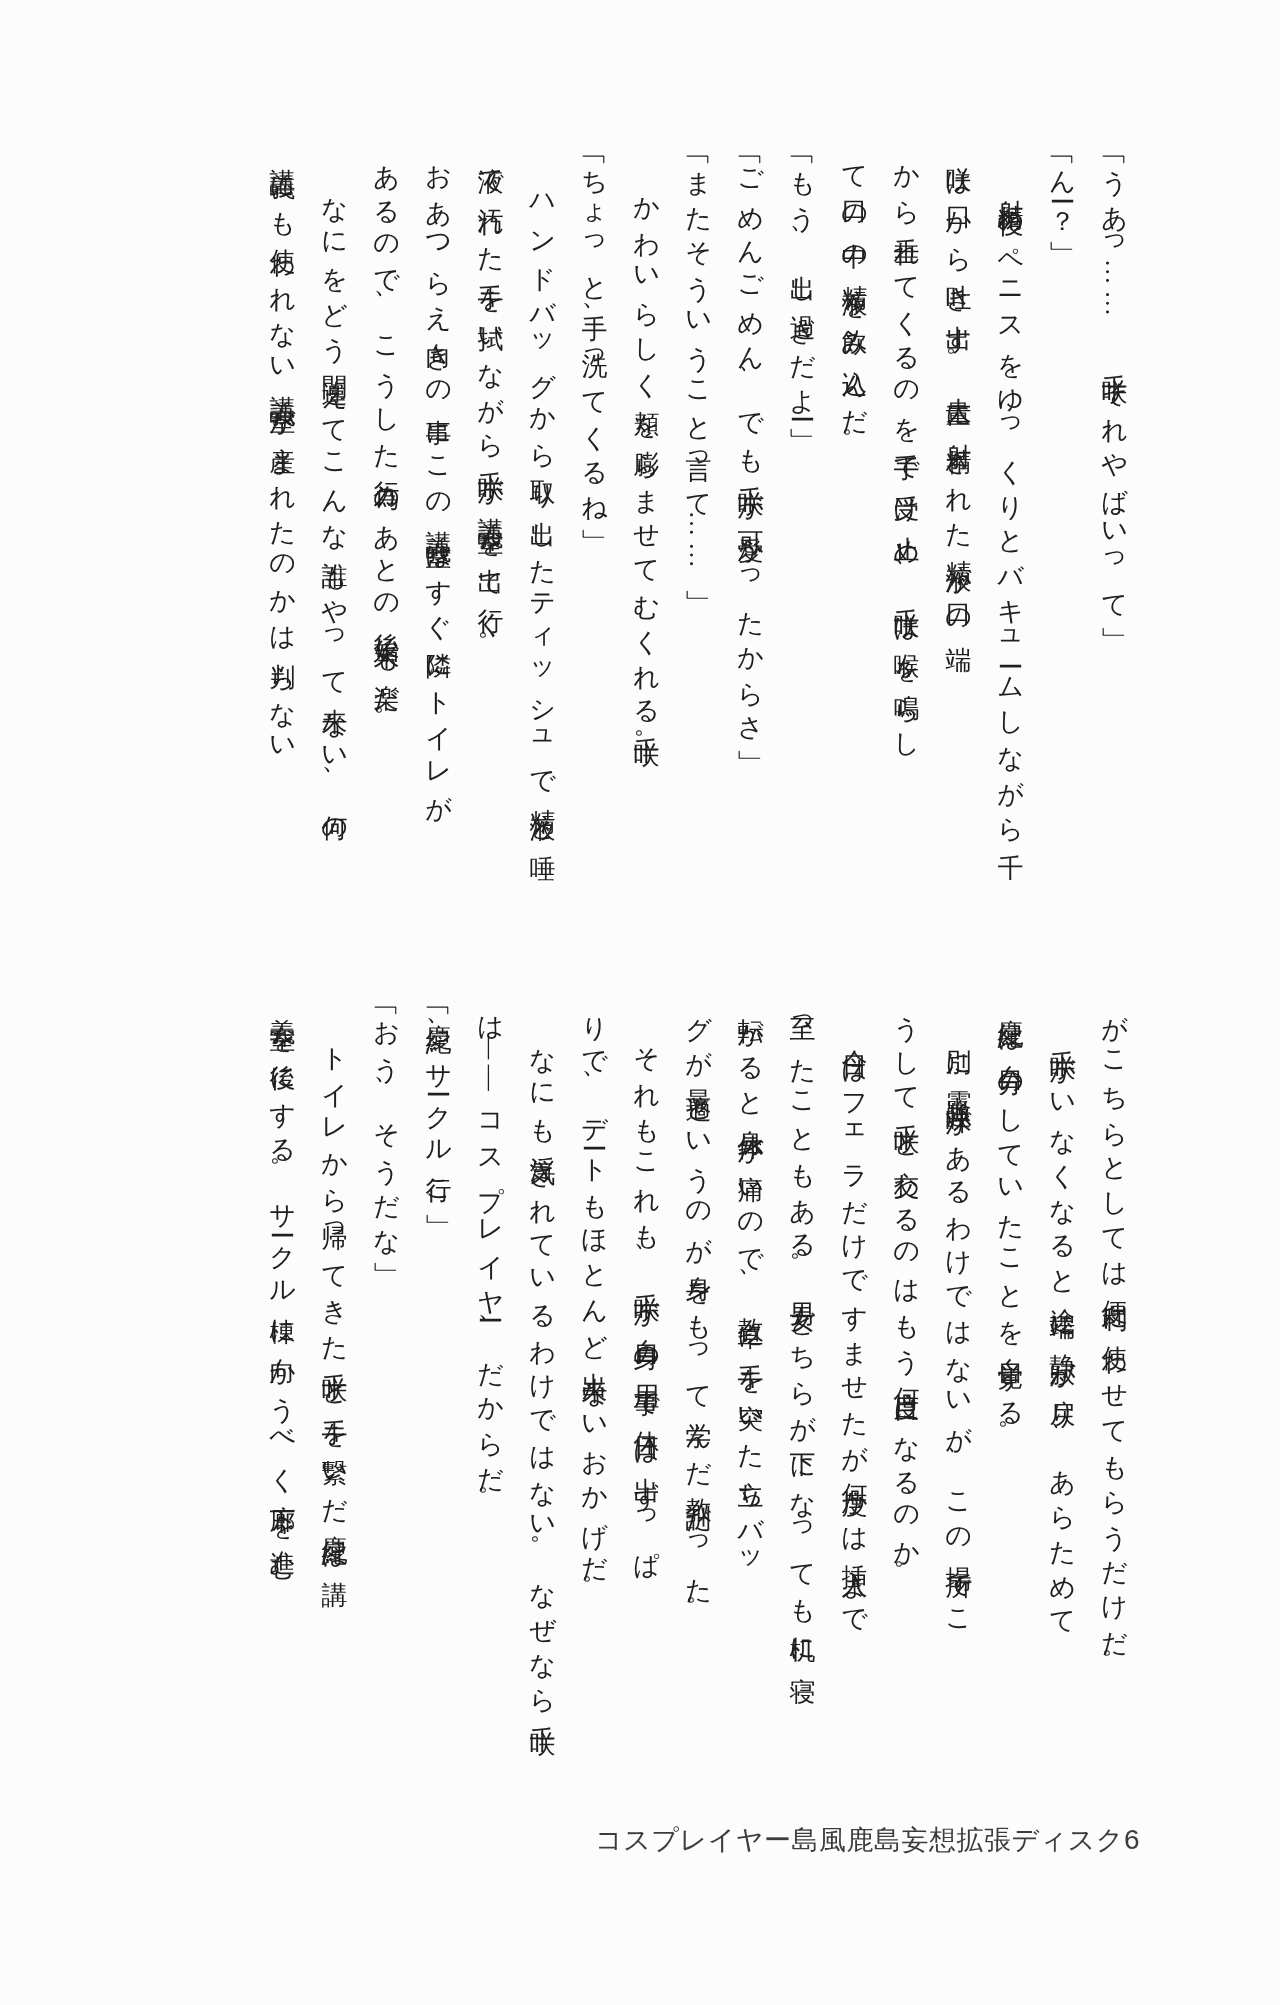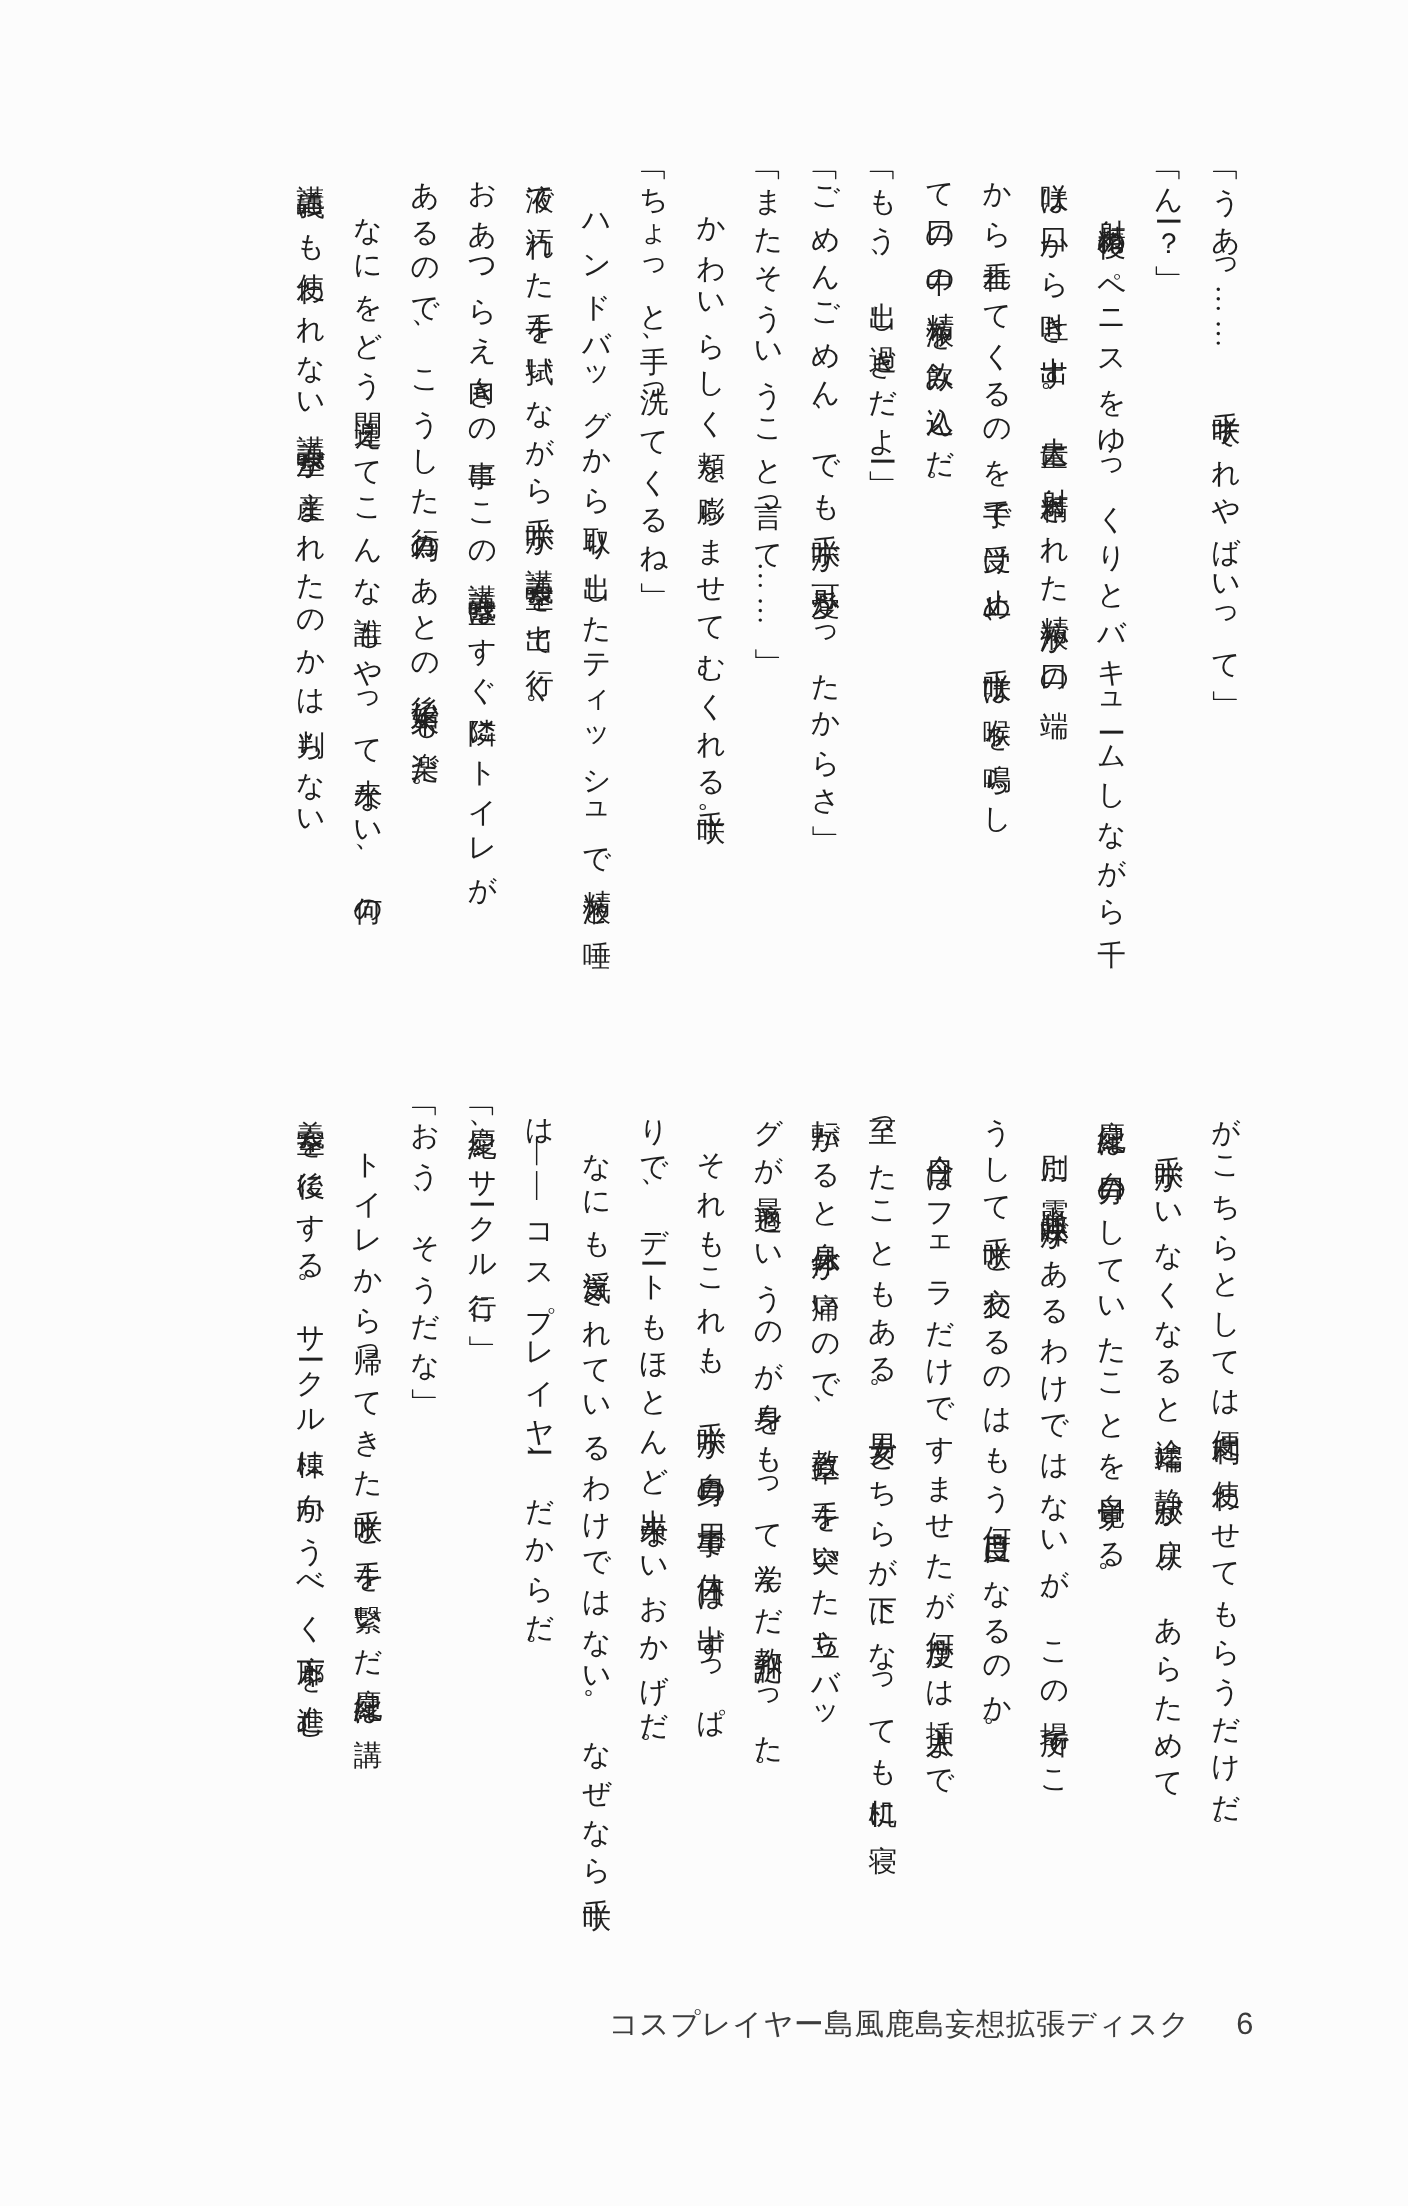--- a/index.html
+++ b/index.html
@@ -35,21 +35,20 @@
   #block-bottom { top: 998px; }
   .vcol {
     
   }
   .footer {
     position: absolute;
     top: 1822px;
     right: 140px;
     display: flex;
     align-items: baseline;
-    gap: 42px;
     font-family: "Liberation Sans", sans-serif;
     color: #3c3c3c;
     font-size: 27px;
     letter-spacing: 0.5px;
     white-space: pre;
   }
   .footer .page-num {
     font-size: 28px;
   }
 </style>

